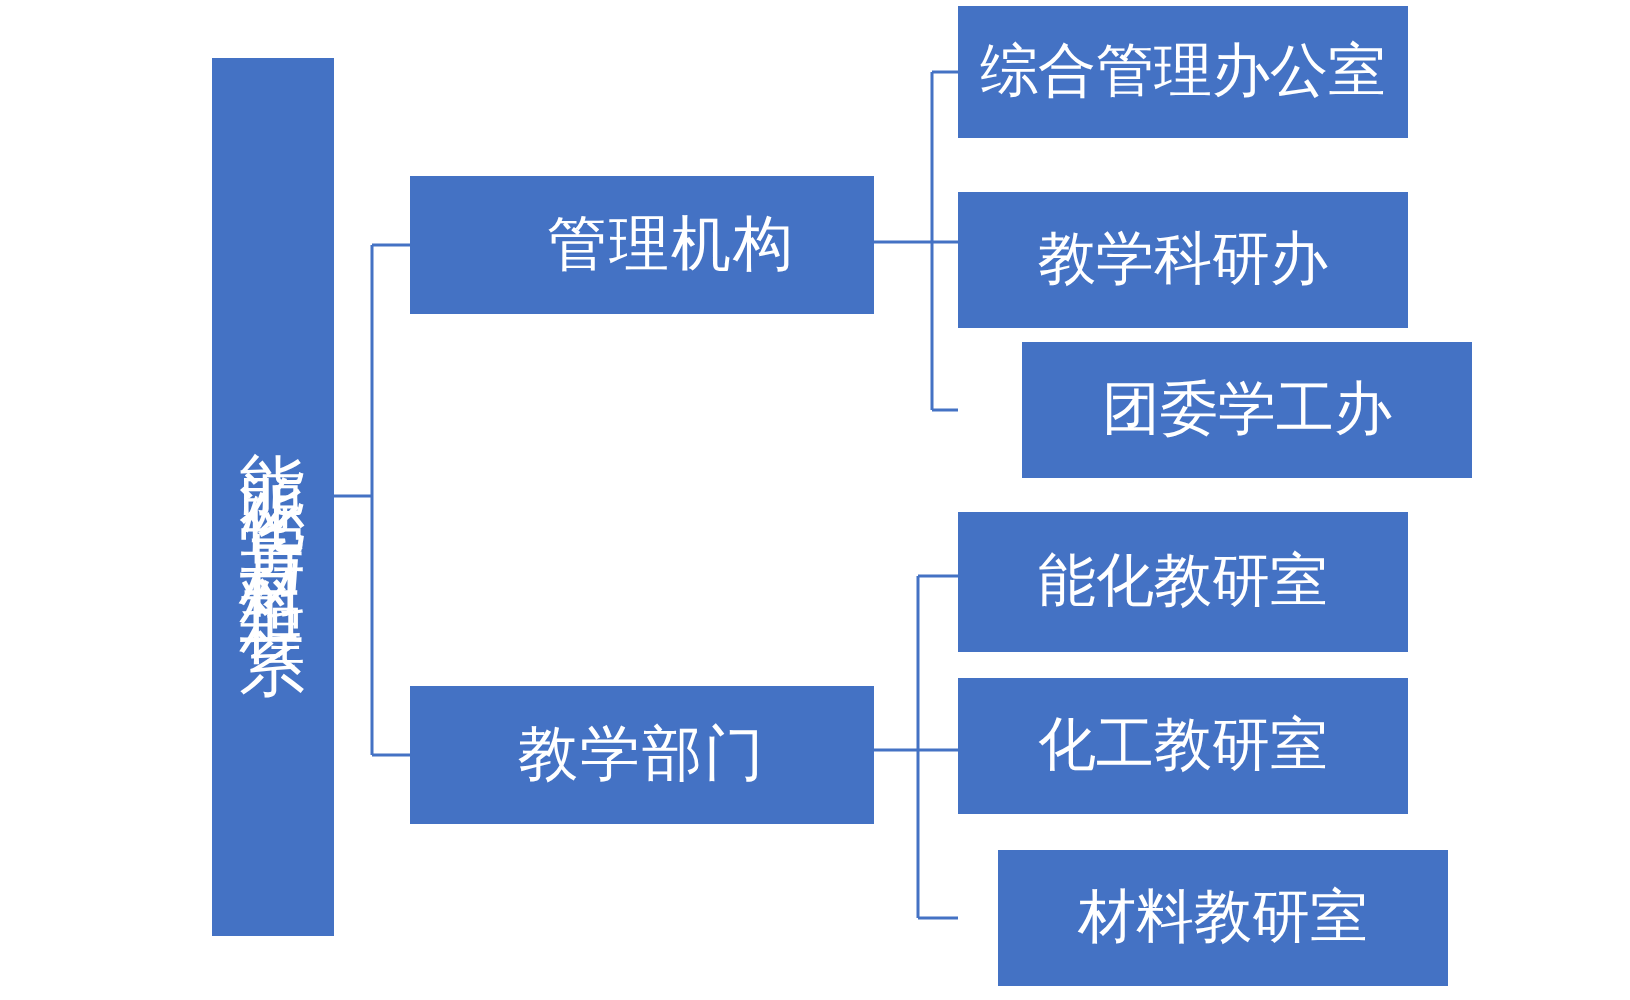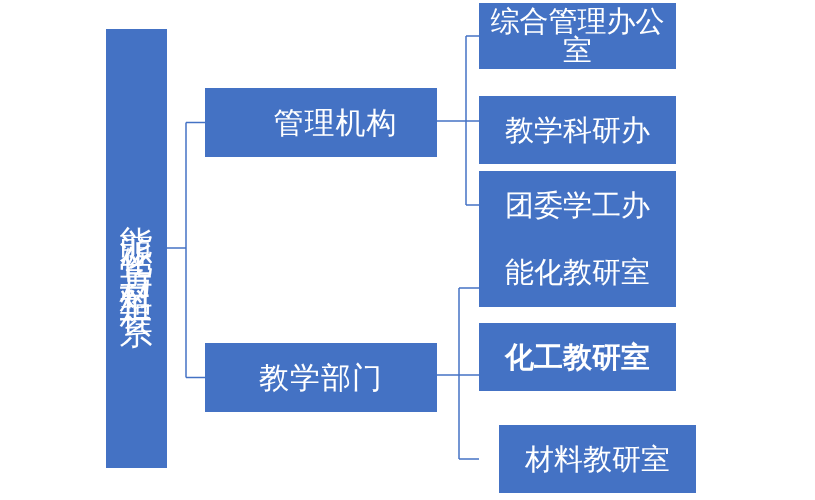--- a/index.html
+++ b/index.html
@@ -46,28 +46,28 @@
     letter-spacing:10px;
   }
   .branch-node{
     left:205px;width:232px;height:69px;
     font-size:30px;
     letter-spacing:1px;
   }
   .branch-0{top:88px;padding-left:29px;}
   .branch-1{top:343px;}
   .leaf-node{
-    left:479px;width:197px;height:68px;
+    left:479px;width:225px;height:68px;
     font-size:29px;
   }
   .leaf-0-0{top:3px;height:66px;}
   .leaf-0-1{top:96px;}
-  .leaf-0-2{top:171px;}
-  .leaf-1-0{top:237px;height:70px;}
-  .leaf-1-1{top:323px;font-weight:bold;}
+  .leaf-0-2{top:171px;margin-left:32px;}
+  .leaf-1-0{top:256px;height:70px;}
+  .leaf-1-1{top:339px;}
   .leaf-1-2{top:425px;margin-left:20px;}
 </style>
 </head>
 <body>
 
 <div class="canvas">
 
   <svg class="connectors" viewBox="0 0 815 500" xmlns="http://www.w3.org/2000/svg" aria-hidden="true">
 
     <path d="M165,248 H186"></path>

